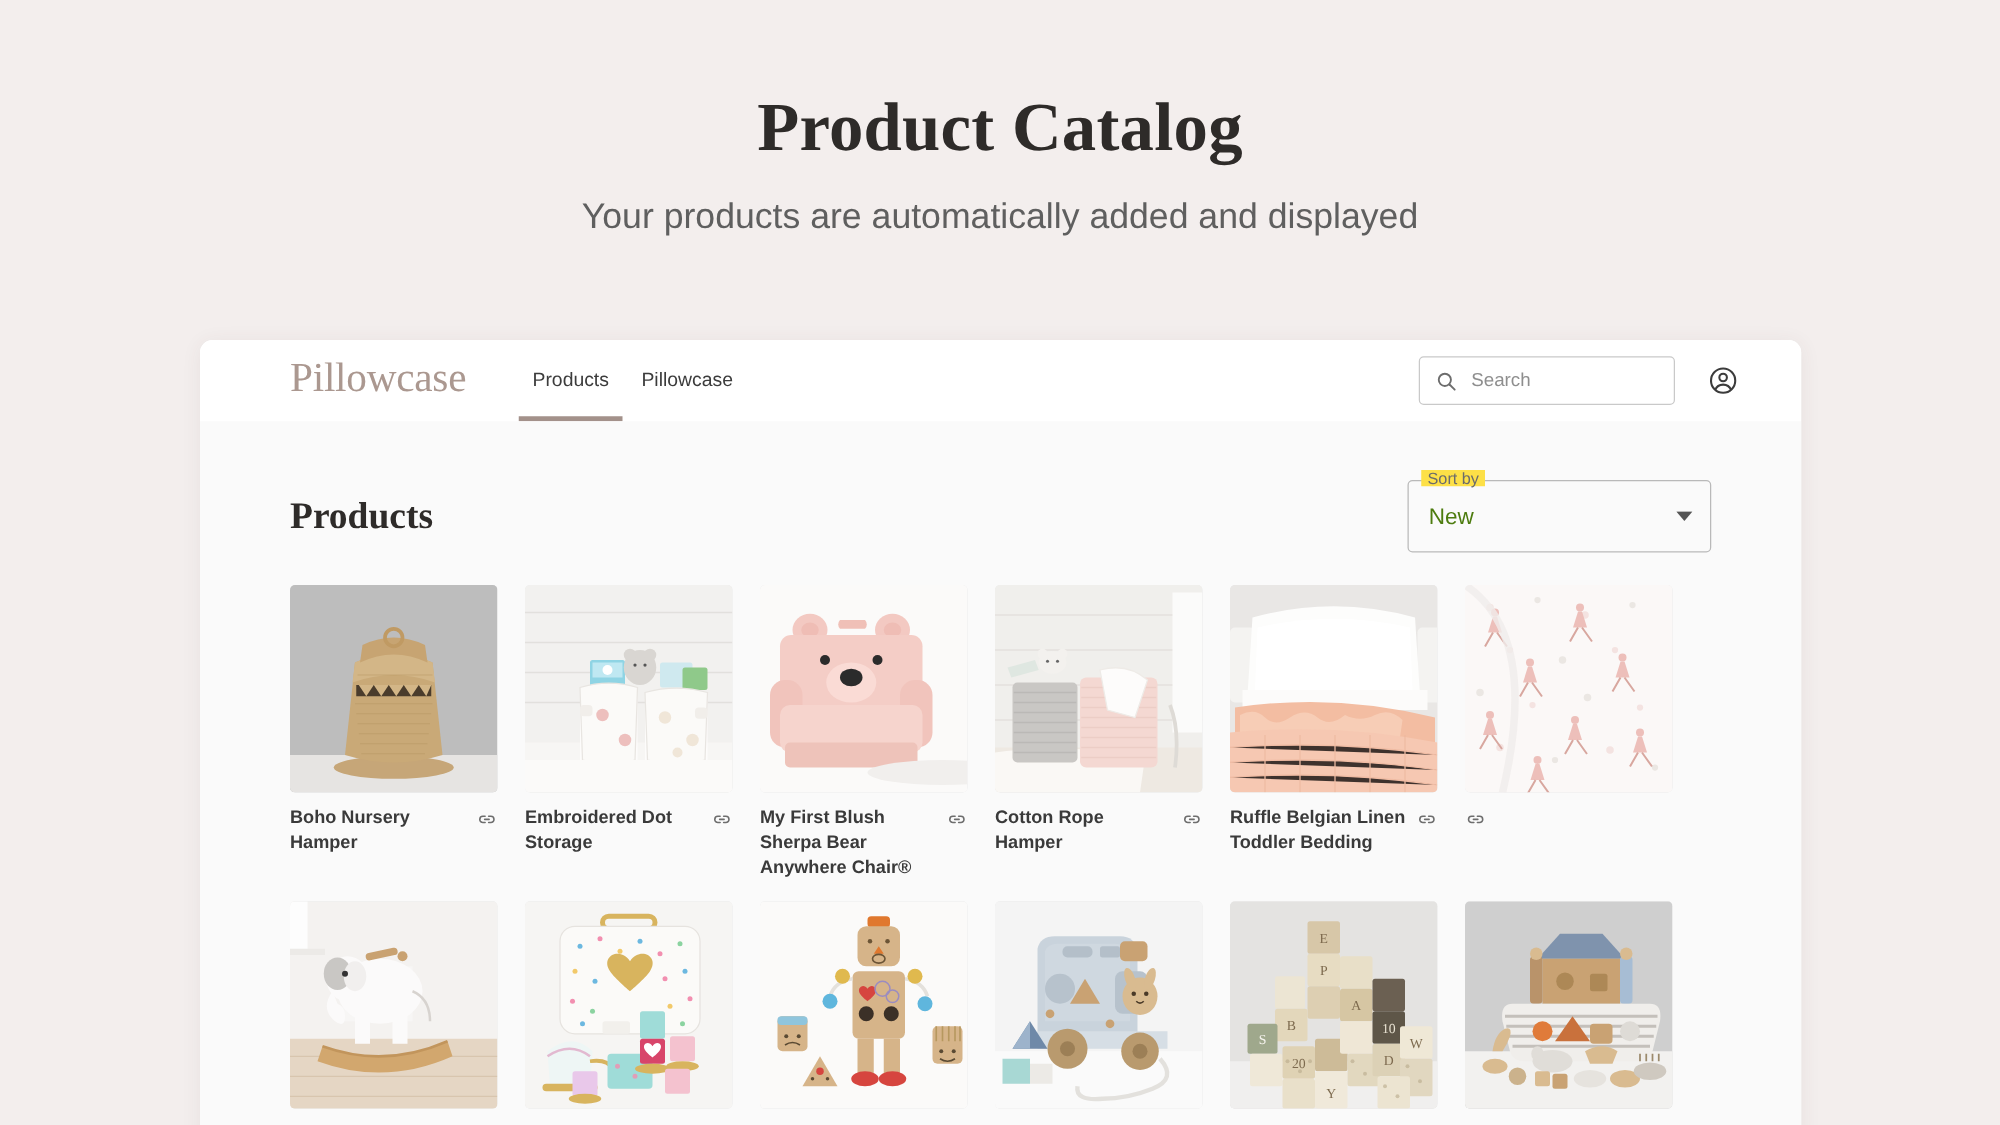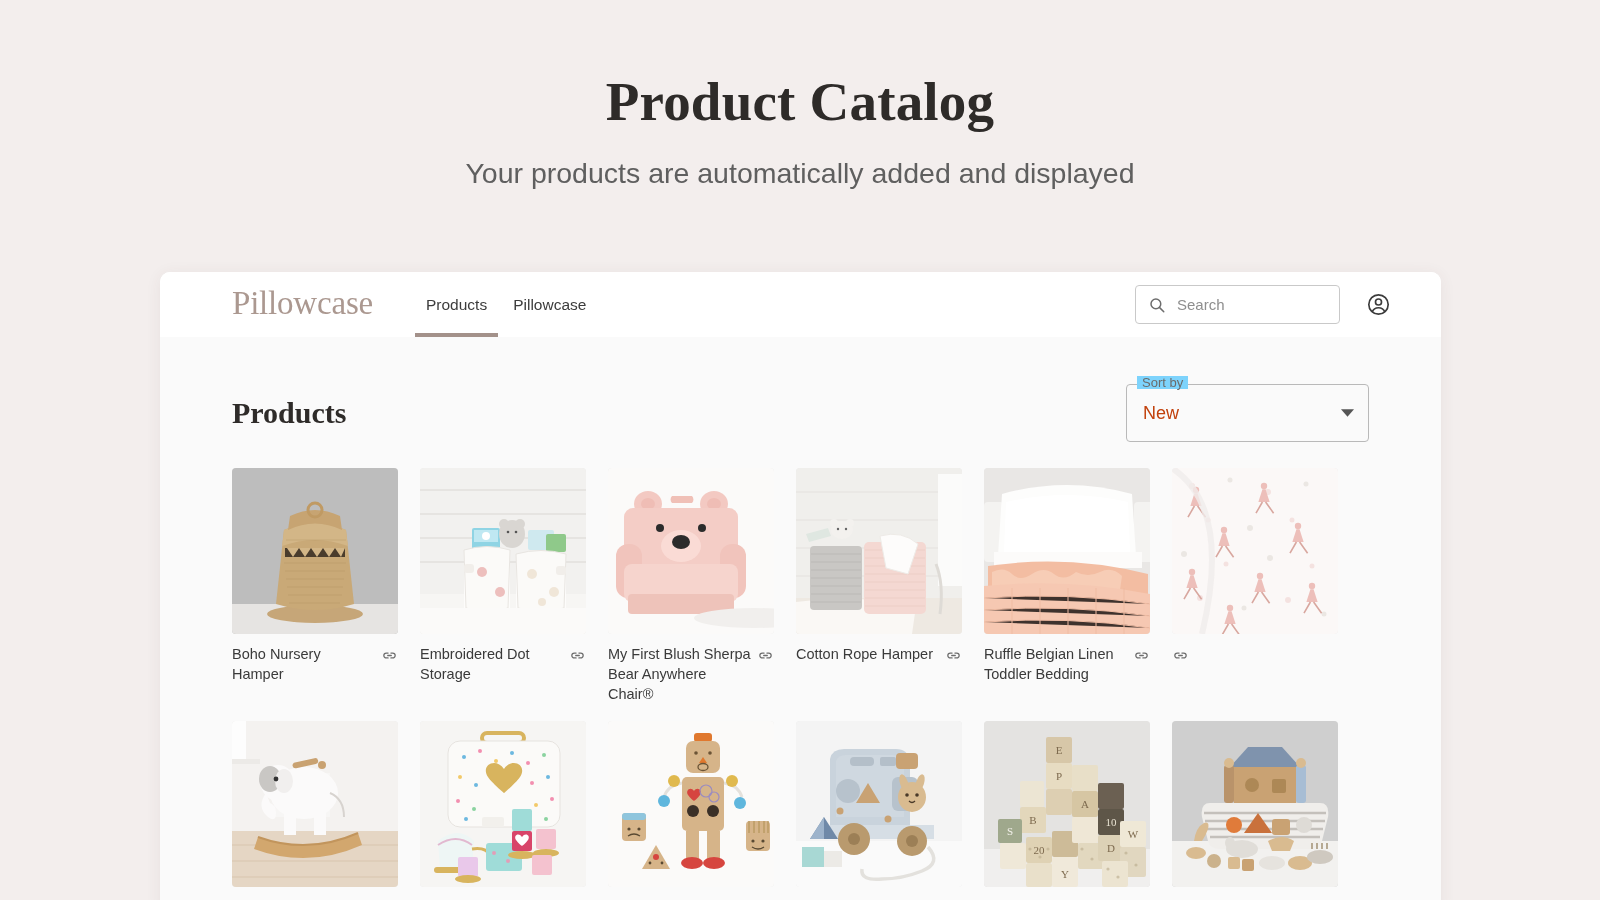--- a/index.html
+++ b/index.html
@@ -121,27 +121,27 @@
     border: 1px solid #b9b9b9;
     border-radius: 4px;
     display: flex; align-items: center;
     padding: 0 14px 0 16px;
     background: transparent;
     cursor: pointer;
   }
   .sort-legend {
     position: absolute;
     top: -8px; left: 11px;
-    background: #7dd3fc;
+    background: #fde047;
     padding: 0 5px;
     font-size: 13px;
     color: #6b6b6b;
     line-height: 1;
   }
-  .sort-value { font-size: 18px; color: #c2410c; }
+  .sort-value { font-size: 18px; color: #4d7c0f; }
   .sort-caret { margin-left: auto; }
 
   
   .grid {
     margin-top: 26px;
     display: grid;
     grid-template-columns: repeat(6, 166px);
     column-gap: 22px;
     row-gap: 16px;
   }
@@ -152,20 +152,21 @@
     overflow: hidden;
     position: relative;
     background: #e9e9e9;
   }
   .thumb svg { display: block; width: 100%; height: 100%; }
   .card-foot {
     margin-top: 11px;
     display: flex;
     align-items: flex-start;
     gap: 6px;
+    font-weight: bold;
   }
   .card-name {
     font-size: 14.5px;
     line-height: 1.37;
     color: #3a3a3a;
     flex: 1;
   }
   .link-icon { flex: 0 0 auto; margin-top: 2px; cursor: pointer; }
 </style>
 </head>

